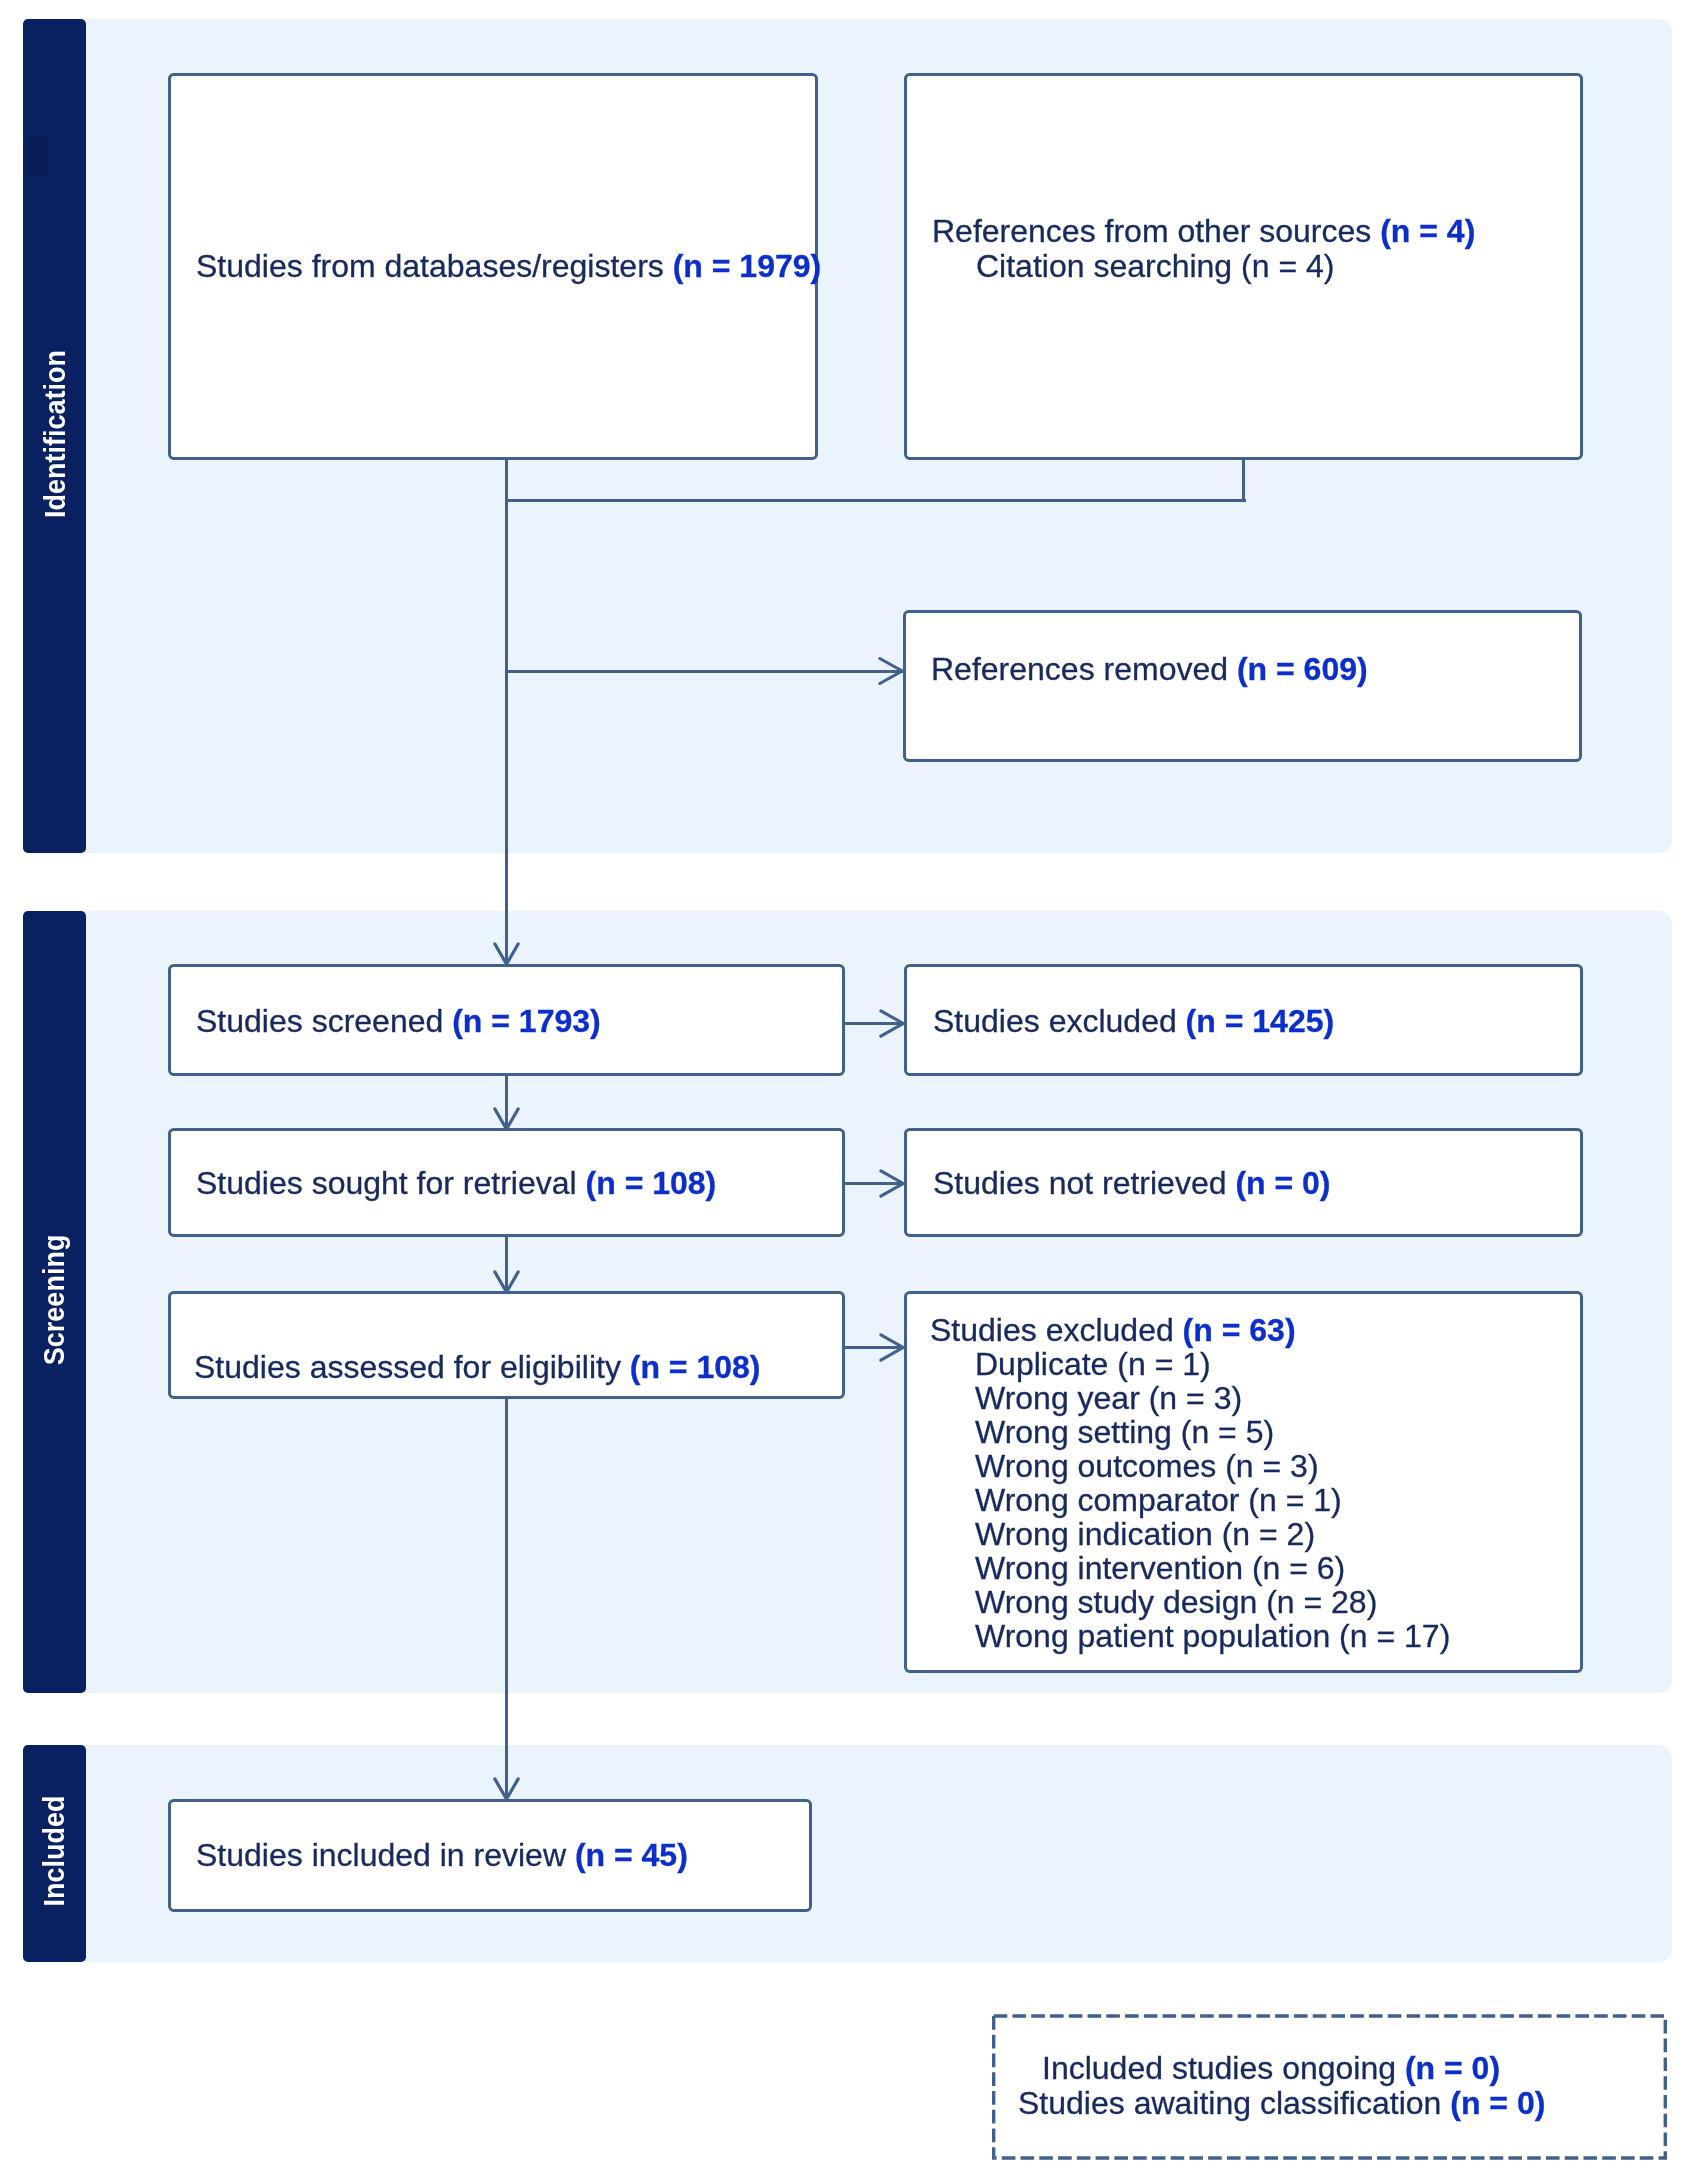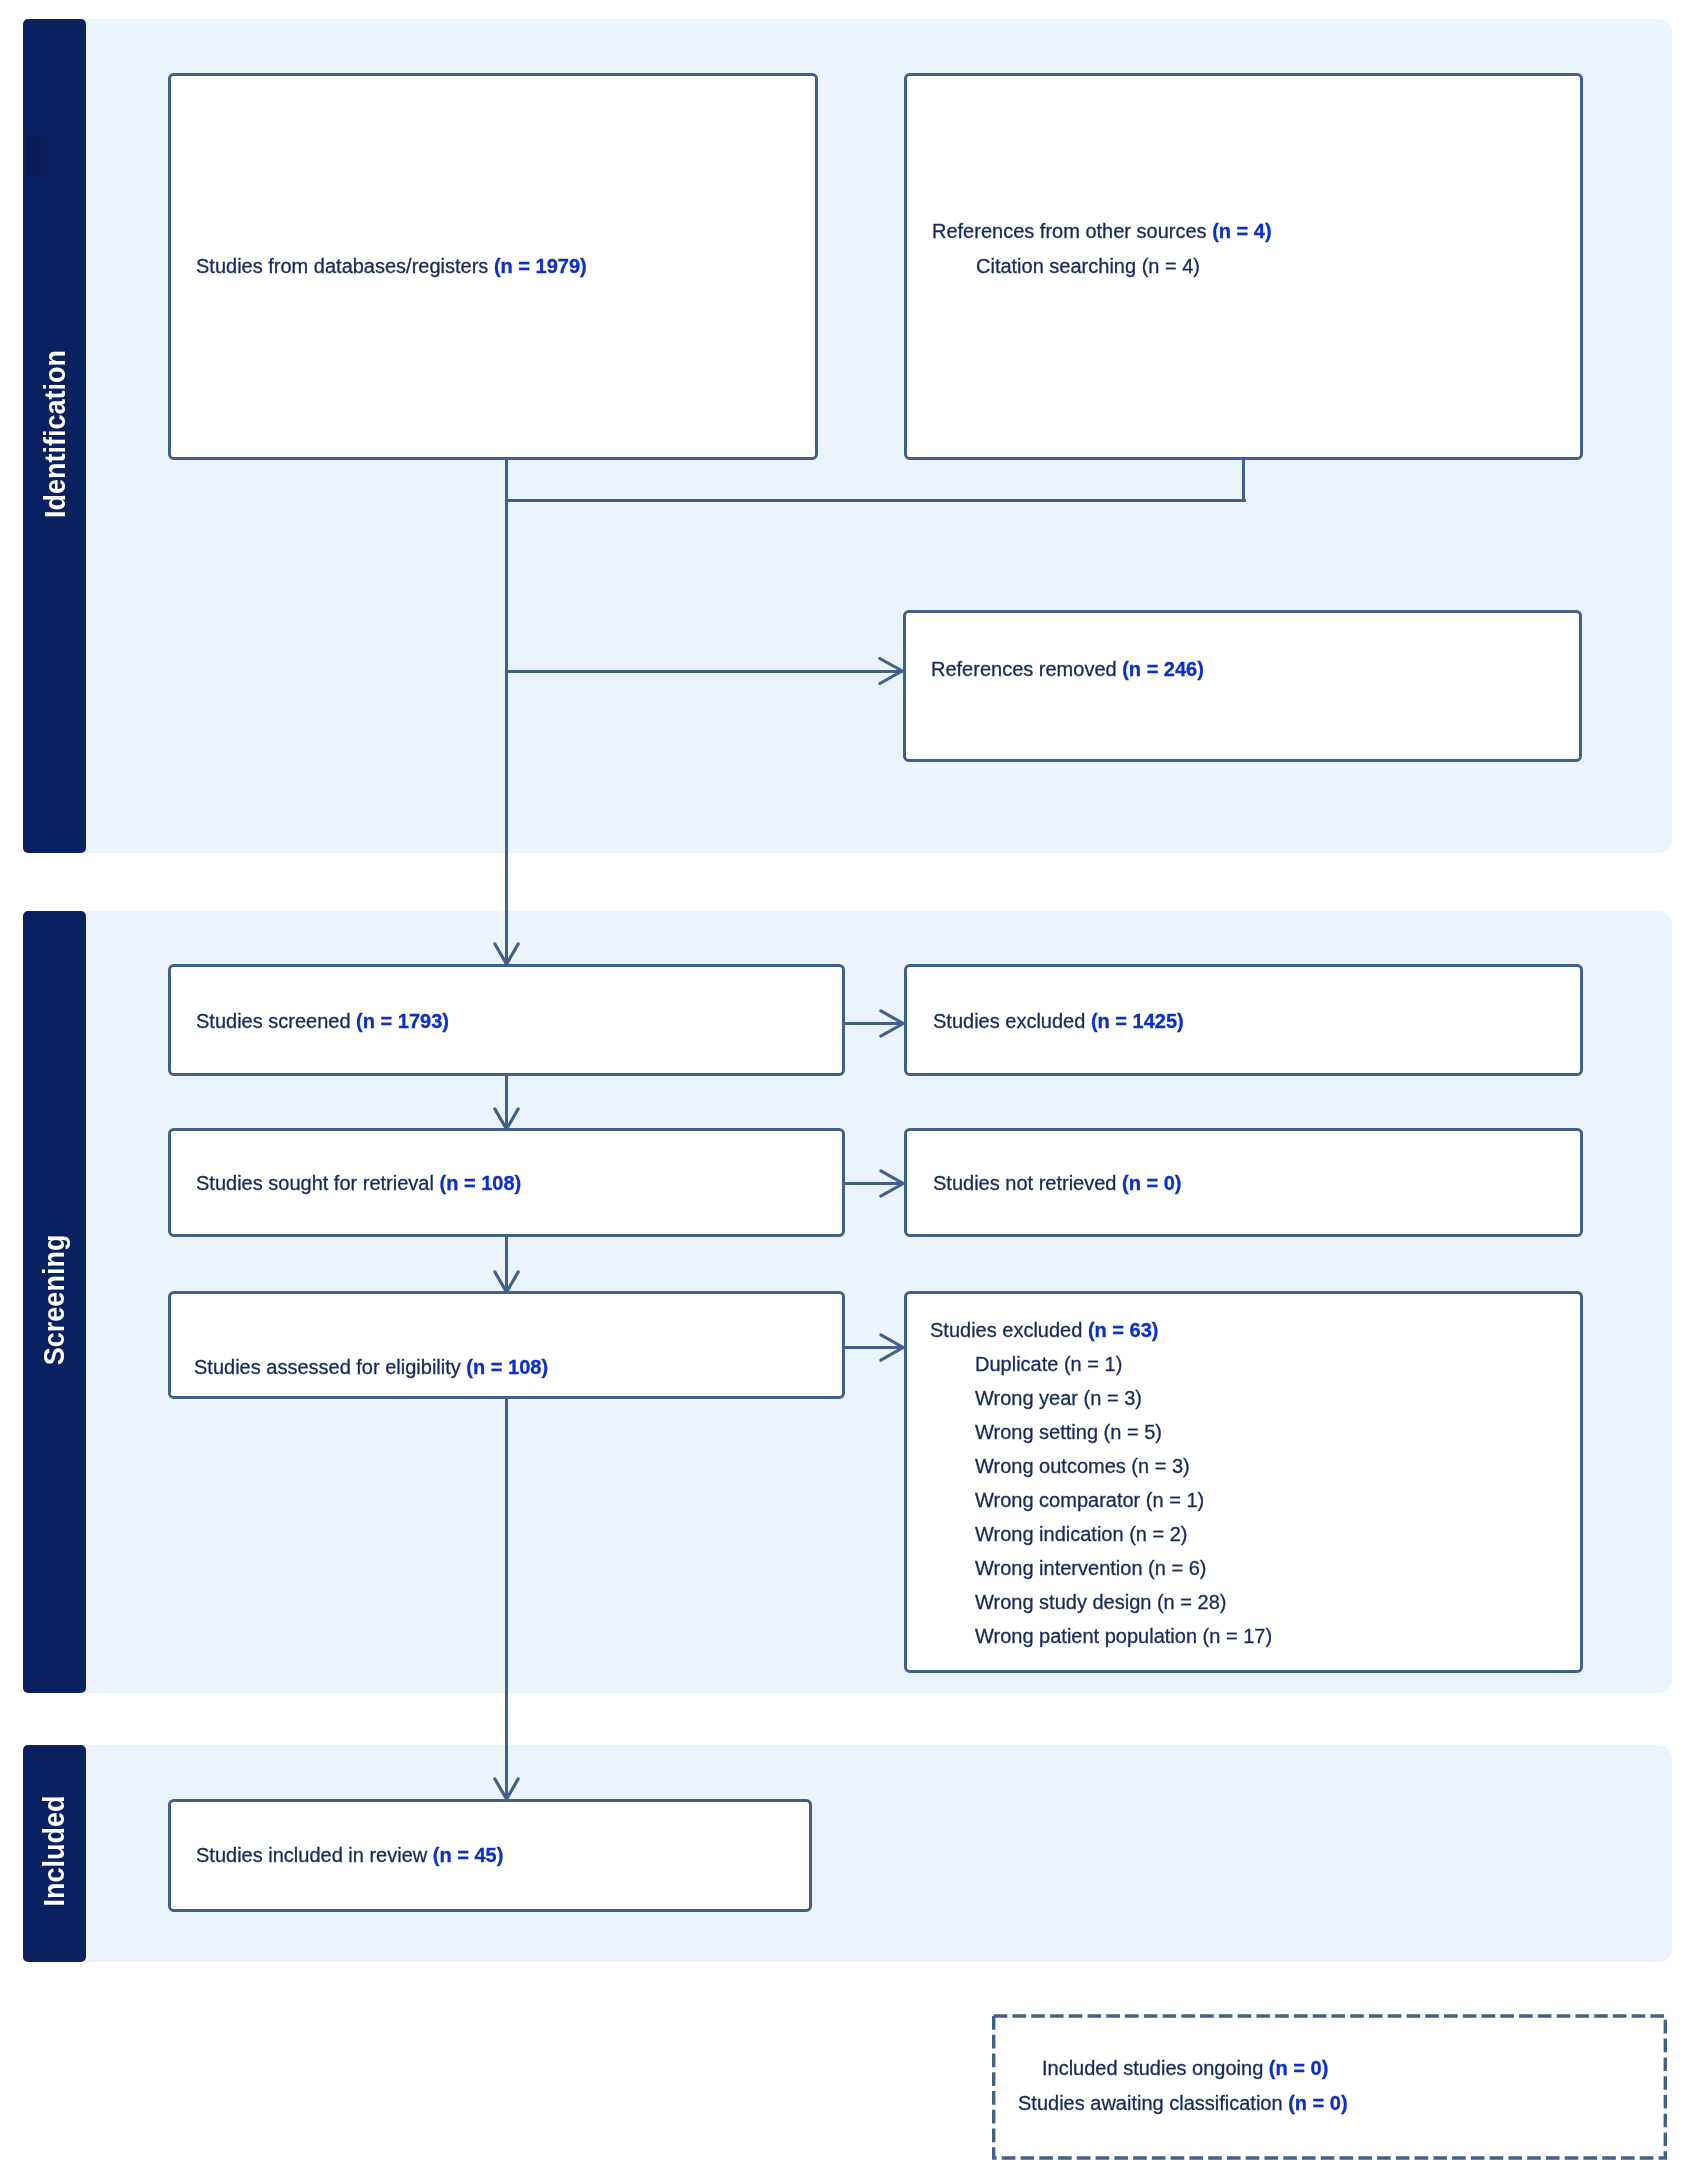--- a/index.html
+++ b/index.html
@@ -13,21 +13,21 @@
   .sidebar-inner { position:absolute; left:0; top:0; width:100%; height:100%;
       display:flex; align-items:center; justify-content:center; }
   .sidebar-inner span { color:#FFFFFF; font-weight:bold; font-size:27px;
       line-height:1; white-space:nowrap;
       transform:translateY(-2.6px) rotate(-90deg) scaleY(1.12); }
   .ghost { position:absolute; background:rgba(0,0,0,0.09); }
 
   .box { position:absolute; background:#FFFFFF; border:3.3px solid #41608B;
       border-radius:5.7px; box-sizing:border-box; }
 
-  .btext { position:absolute; color:#18295E; font-size:20px; line-height:35px;
+  .btext { position:absolute; color:#18295E; font-size:32px; line-height:35px;
       white-space:nowrap; -webkit-text-stroke:0.3px #18295E; }
   .accent { color:#0C2FCB; font-weight:bold; -webkit-text-stroke:0.3px #0C2FCB; }
 
   .vline { position:absolute; background:#41608B; width:3.1px; }
   .hline { position:absolute; background:#41608B; height:3.1px; }
 
   svg.ar { position:absolute; overflow:visible; }
   svg.ar path { fill:none; stroke:#41608B; stroke-width:6;
       stroke-linecap:round; stroke-linejoin:miter; }
 </style>
@@ -102,21 +102,21 @@
   <div class="box" style="left:168px;top:73px;width:650px;height:387px;">
     <div class="btext" style="left:25px;top:173px;"><span>Studies from databases/registers </span><span class="accent">(n = 1979)</span></div>
   </div>
 
   <div class="box" style="left:904px;top:73px;width:679px;height:387px;">
     <div class="btext" style="left:25px;top:138px;"><span>References from other sources </span><span class="accent">(n = 4)</span></div>
     <div class="btext" style="left:69px;top:173px;">Citation searching (n = 4)</div>
   </div>
 
   <div class="box" style="left:903px;top:610px;width:679px;height:152px;">
-    <div class="btext" style="left:25px;top:39px;"><span>References removed </span><span class="accent">(n = 246)</span></div>
+    <div class="btext" style="left:25px;top:39px;"><span>References removed </span><span class="accent">(n = 609)</span></div>
   </div>
 
   <div class="box" style="left:168px;top:964px;width:677px;height:112px;">
     <div class="btext" style="left:25px;top:37px;"><span>Studies screened </span><span class="accent">(n = 1793)</span></div>
   </div>
 
   <div class="box" style="left:904px;top:964px;width:679px;height:112px;">
     <div class="btext" style="left:26px;top:37px;"><span>Studies excluded </span><span class="accent">(n = 1425)</span></div>
   </div>
 

